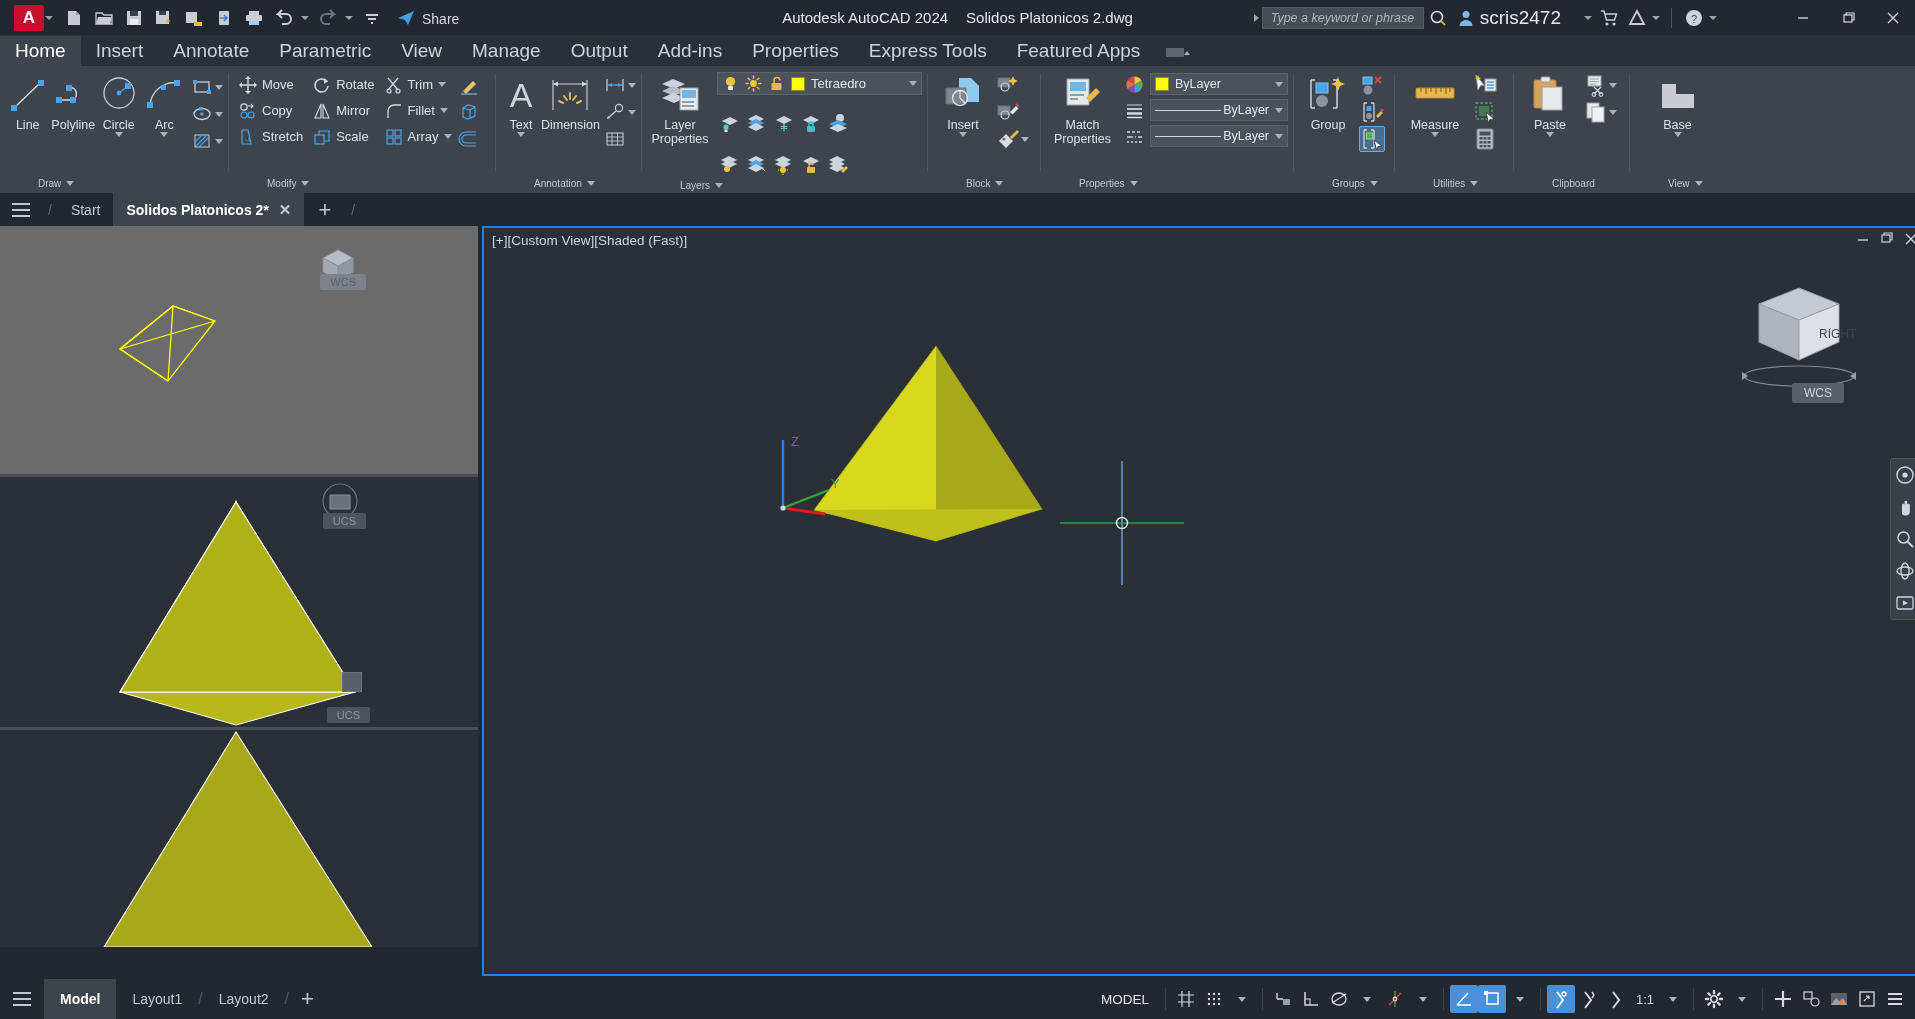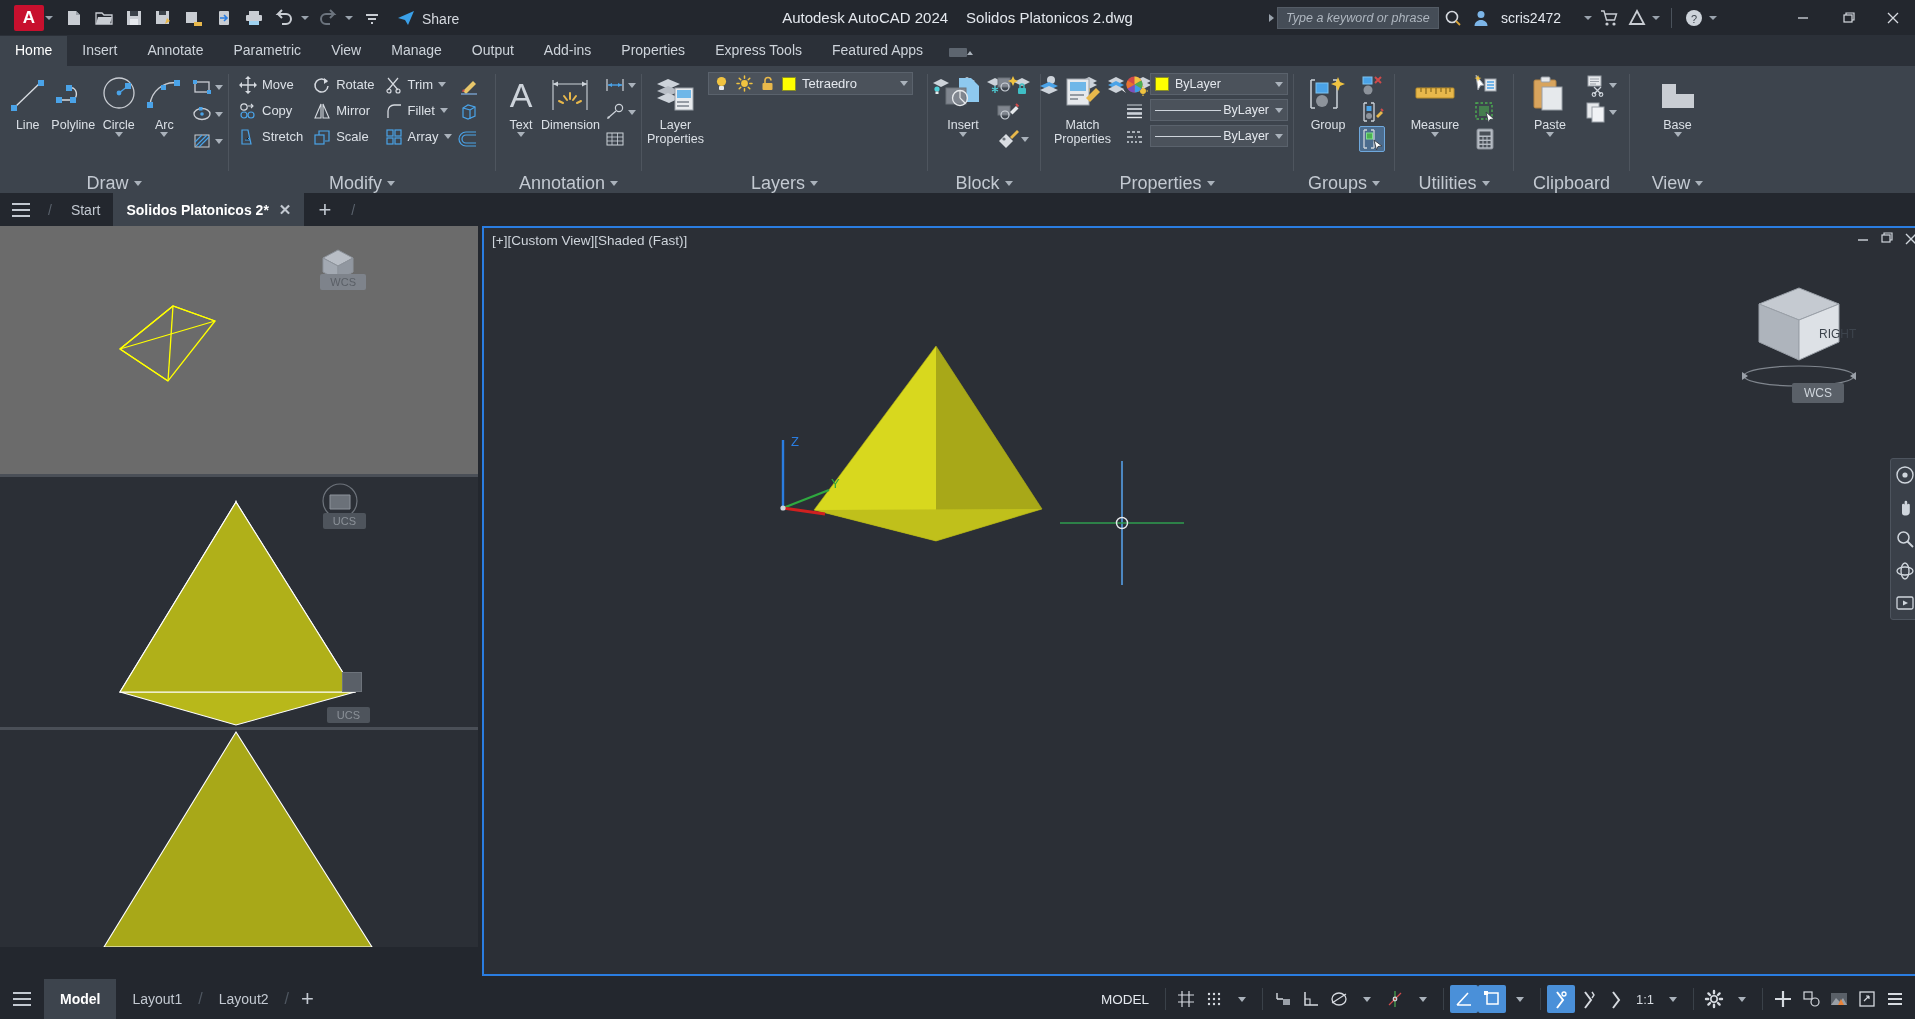--- a/index.html
+++ b/index.html
@@ -41,44 +41,44 @@
   }
   .tb-right {
     position: absolute; right: 0; top: 0; height: 35px; display: flex; align-items: center; gap: 0;
   }
   .search-box {
     width: 162px; height: 22px; background: #454d57; border: 1px solid #545c66;
     font-size: 12.5px; font-style: italic; color: #aeb6bf; padding: 0 8px;
     display: flex; align-items: center;
   }
   .sep-v { width: 1px; height: 20px; background: #4a525b; margin: 0 8px; }
-  .user-name { font-size: 14px; color: #e4e8ee; margin-left: 6px; }
+  .user-name { font-size: 19px; color: #e4e8ee; }
   .win-btn { width: 45px; height: 35px; display: flex; align-items: center; justify-content: center; }
 
   
   .ribbon-tabs {
     position: absolute; left: 0; top: 35px; width: 1915px; height: 31px;
-    background: #2b3038; display: flex; align-items: flex-end; font-size: 14px;
+    background: #2b3038; display: flex; align-items: flex-end; font-size: 19px;
   }
   .rtab {
     padding: 5px 15px 6px 15px; color: #cdd3da; cursor: default; line-height: 19px;
   }
   .rtab.active { background: #3d444d; color: #ffffff; }
   .rtab-icon-box { margin-left: 10px; display:flex; align-items:center; padding-bottom:5px;}
 
   
   .ribbon {
     position: absolute; left: 0; top: 66px; width: 1915px; height: 127px;
     background: #3d444d; display: flex; align-items: stretch;
   }
   .panel { position: relative; display: flex; flex-direction: column; height: 127px; }
   .panel-body { flex: 1; display: flex; align-items: flex-start; padding: 6px 5px 0 5px; }
   .panel-title {
-    height: 20px; font-size: 18px; color: #c3c9d1; text-align: center;
-    display: flex; align-items: center; justify-content: center; gap: 5px;
+    height: 20px; font-size: 10px; color: #c3c9d1; text-align: center;
+    display: flex; align-items: center; gap: 5px; padding-left: 38px;
   }
   .panel-sep { width: 1px; background: #4e555e; margin: 8px 0 22px 0; }
   .caret-dn { width:0;height:0;border-left:4px solid transparent;border-right:4px solid transparent;border-top:5px solid #aab2bb; }
 
   .big-btn {
     width: 58px; display: flex; flex-direction: column; align-items: center;
     padding-top: 2px; cursor: default;
   }
   .big-btn .ic { height: 42px; display: flex; align-items: center; justify-content: center; }
   .big-btn .lb { font-size: 12.5px; color: #dbe0e6; text-align: center; line-height: 14px; margin-top: 2px; }
@@ -606,21 +606,21 @@
                 <path d="M6 17l11-5 12 5-11 5z" fill="#b7bdc5"></path>
                 <path d="M6 24l11-5 12 5-11 5z" fill="#cdd3da"></path>
                 <rect x="24" y="14" width="18" height="22" fill="#e8ebee" stroke="#9aa0a8"></rect>
                 <rect x="26" y="16" width="14" height="8" fill="#6fb7e8"></rect>
                 <path d="M26 28h12M26 32h12" stroke="#7a828c" stroke-width="1.4"></path>
               </svg>
           </div>
           <div class="lb">Layer</div>
           <div class="lb2">Properties</div>
         </div>
-        <div style="display:flex;flex-direction:row;gap:15px;margin-left:4px;">
+        <div style="display:flex;flex-direction:column;gap:15px;margin-left:4px;">
           <div class="layer-combo">
             <svg width="17" height="17" viewBox="0 0 17 17">
                 <circle cx="8.5" cy="6.5" r="4.6" fill="#f0c340"></circle>
                 <rect x="6" y="11" width="5" height="4" rx="1" fill="#e6e9ec"></rect>
               </svg>
             <svg width="17" height="17" viewBox="0 0 17 17">
                 <circle cx="8.5" cy="8.5" r="3.4" fill="#f0c340"></circle>
                 <g stroke="#f0c340" stroke-width="1.5" stroke-linecap="round">
                   <path d="M8.5 1v2.2M8.5 13.8V16M1 8.5h2.2M13.8 8.5H16M3.2 3.2l1.6 1.6M12.2 12.2l1.6 1.6M3.2 13.8l1.6-1.6M12.2 4.8l1.6-1.6"></path>
                 </g>

